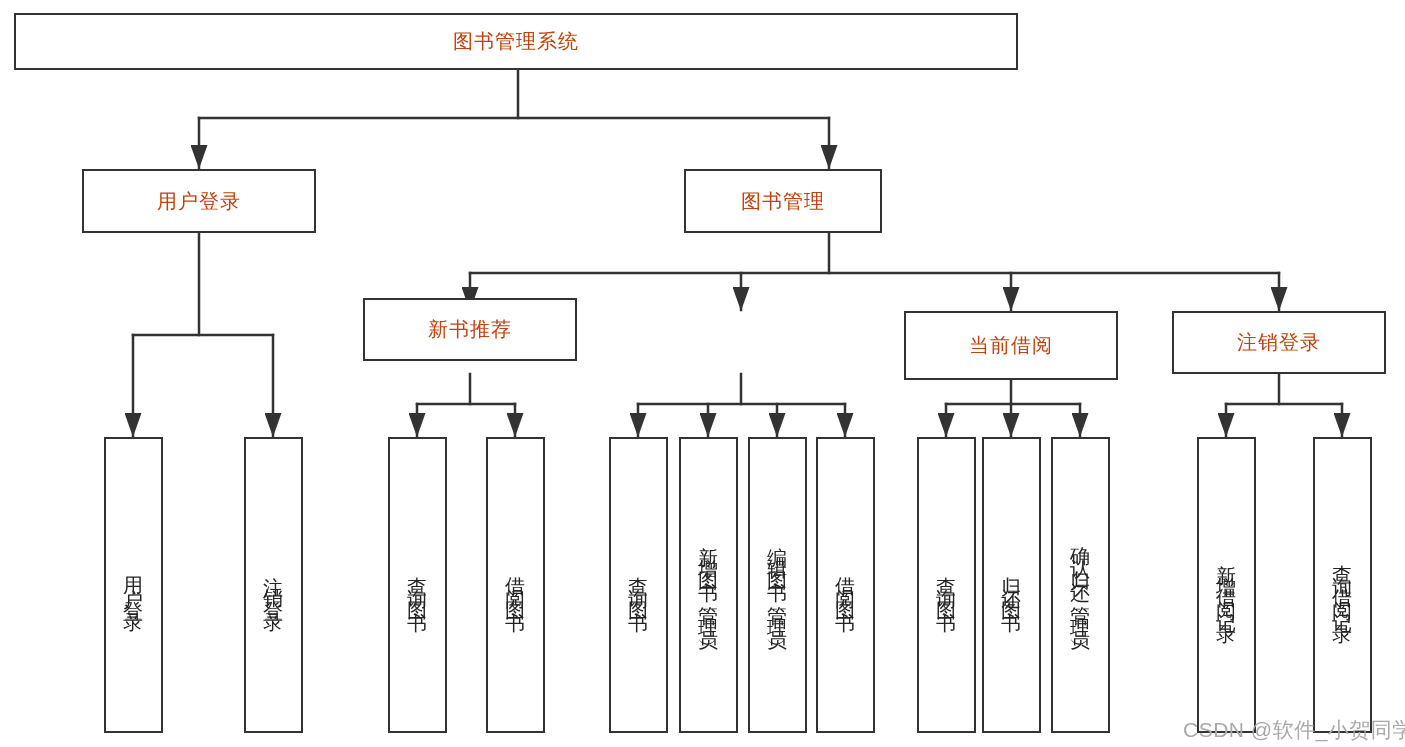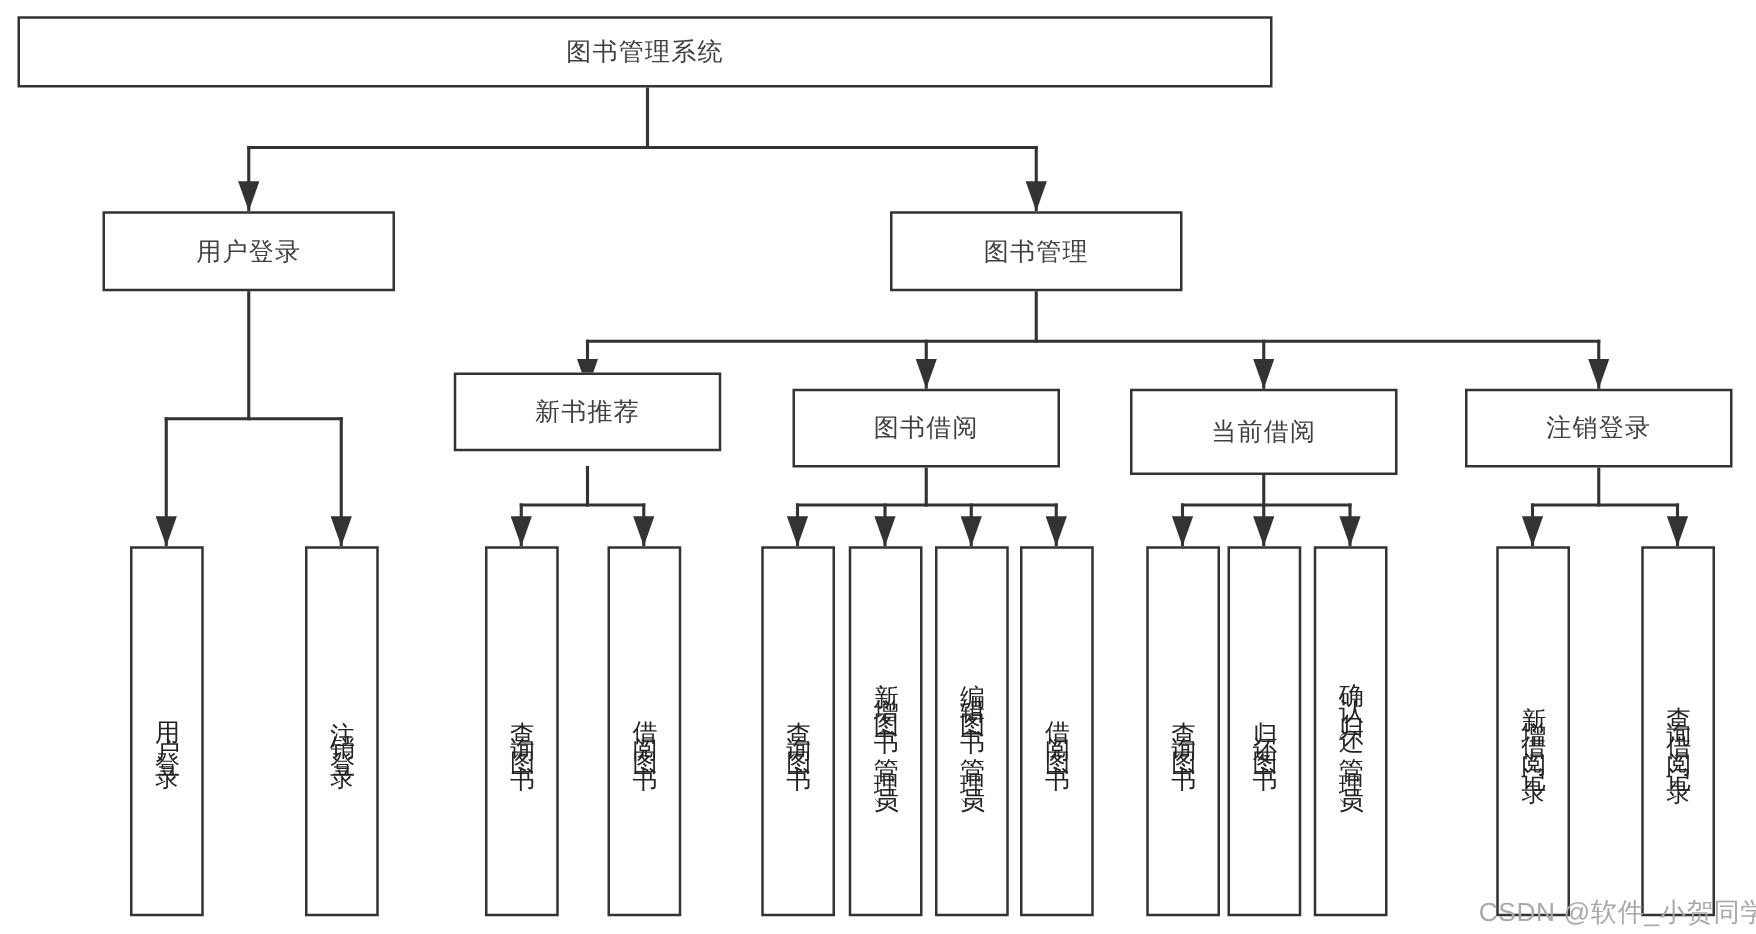--- a/index.html
+++ b/index.html
@@ -32,21 +32,21 @@
     border: 2.5px solid #333333;
     background: #ffffff;
     display: flex;
     align-items: center;
     justify-content: center;
     text-align: center;
   }
   .node.h span {
     font-size: 20px;
     letter-spacing: 1px;
-    color: #404040;
+    color: #c2410c;
     white-space: nowrap;
   }
   .node.v span {
     writing-mode: vertical-rl;
     font-size: 20px;
     letter-spacing: 12px;
     color: #232323;
     line-height: 1;
   }
   .watermark {
@@ -115,29 +115,26 @@
     </g>
   </svg>
 
   <div class="node h" style="left:14px; top:13px; width:1004px; height:57px">
     <span>图书管理系统</span>
   </div>
 
   <div class="node h" style="left:82px; top:169px; width:234px; height:64px">
     <span>用户登录</span>
   </div>
-  <div class="node h" style="left:712px; top:169px; width:234px; height:64px">
+  <div class="node h" style="left:684px; top:169px; width:198px; height:64px">
     <span>图书管理</span>
   </div>
 
   <div class="node h" style="left:363px; top:298px; width:214px; height:63px">
     <span>新书推荐</span>
-  </div>
-  <div class="node h" style="left:634px; top:311px; width:214px; height:63px">
-    <span>图书借阅</span>
   </div>
   <div class="node h" style="left:904px; top:311px; width:214px; height:69px">
     <span>当前借阅</span>
   </div>
   <div class="node h" style="left:1172px; top:311px; width:214px; height:63px">
     <span>注销登录</span>
   </div>
 
   <div class="node v" style="left:104px; top:437px; width:59px; height:296px">
     <span>用户登录</span>

